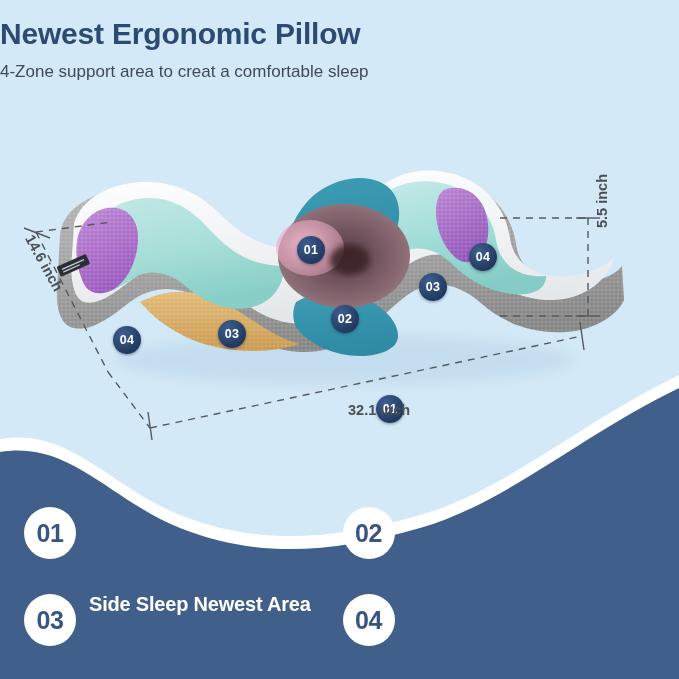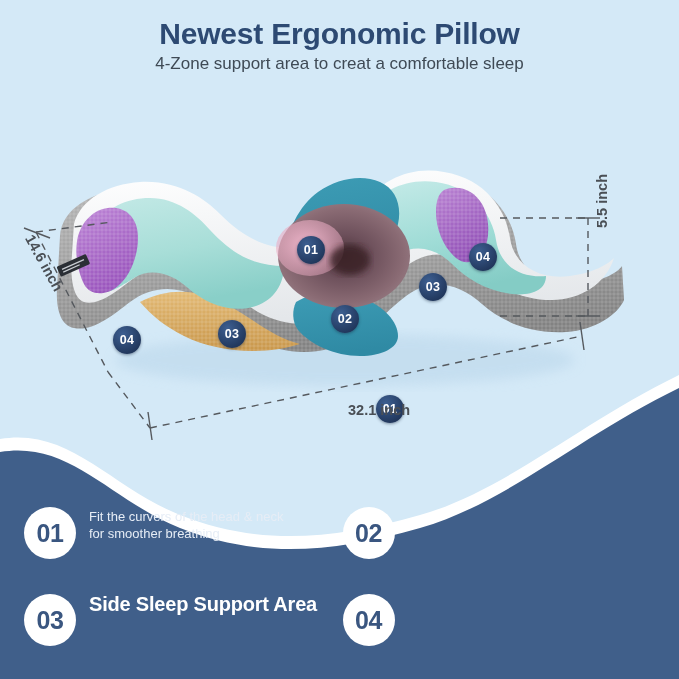--- a/index.html
+++ b/index.html
@@ -9,27 +9,27 @@
     background:#d4e9f7;
     position:relative;
     overflow:hidden;
   }
   #stage { position:absolute; inset:0; }
 
   
   .wave-svg { position:absolute; left:0; bottom:0; width:679px; height:360px; }
 
   
-  .header { position:absolute; top:16px; left:0; width:679px; text-align:center; }
+  .header { position:absolute; top:16px; left:0; width:679px; text-align:left; }
   .title {
     font-size:30px; font-weight:bold; color:#2d4a73;
     letter-spacing:-0.2px; line-height:1.18;
   }
   .subtitle {
-    font-size:17px; color:#3f4a55; margin-top:3px; line-height:1.2;
+    font-size:17px; color:#3f4a55; margin-top:11px; line-height:1.2;
   }
 
   
   .pillow-wrap { position:absolute; left:0; top:88px; width:679px; height:320px; }
   .pillow-svg { position:absolute; left:0; top:0; width:679px; height:320px; }
 
   
   .zone-badge {
     position:absolute; width:28px; height:28px; border-radius:50%;
     background:radial-gradient(circle at 35% 30%, #3d5f91, #21375c 75%);
@@ -254,34 +254,33 @@
 
   <div class="dim-label dim-w">32.1 inch</div>
   <div class="dim-label dim-h">5.5 inch</div>
   <div class="dim-label dim-d">14.6 inch</div>
 
   <div class="features">
 
     <div class="feature">
       <div class="f-circle">01</div>
       <div class="f-text">
-        <div class="f-desc">Fit the curvers of the head &amp; neck<br>for smoother breathing</div>
       </div>
     </div>
 
     <div class="feature">
       <div class="f-circle">02</div>
       <div class="f-text">
       </div>
     </div>
 
     <div class="feature">
       <div class="f-circle">03</div>
       <div class="f-text">
-        <div class="f-title">Side Sleep Support Area</div>
+        <div class="f-title">Side Sleep Newest Area</div>
       </div>
     </div>
 
     <div class="feature">
       <div class="f-circle">04</div>
     </div>
 
   </div>
 </div>
 

